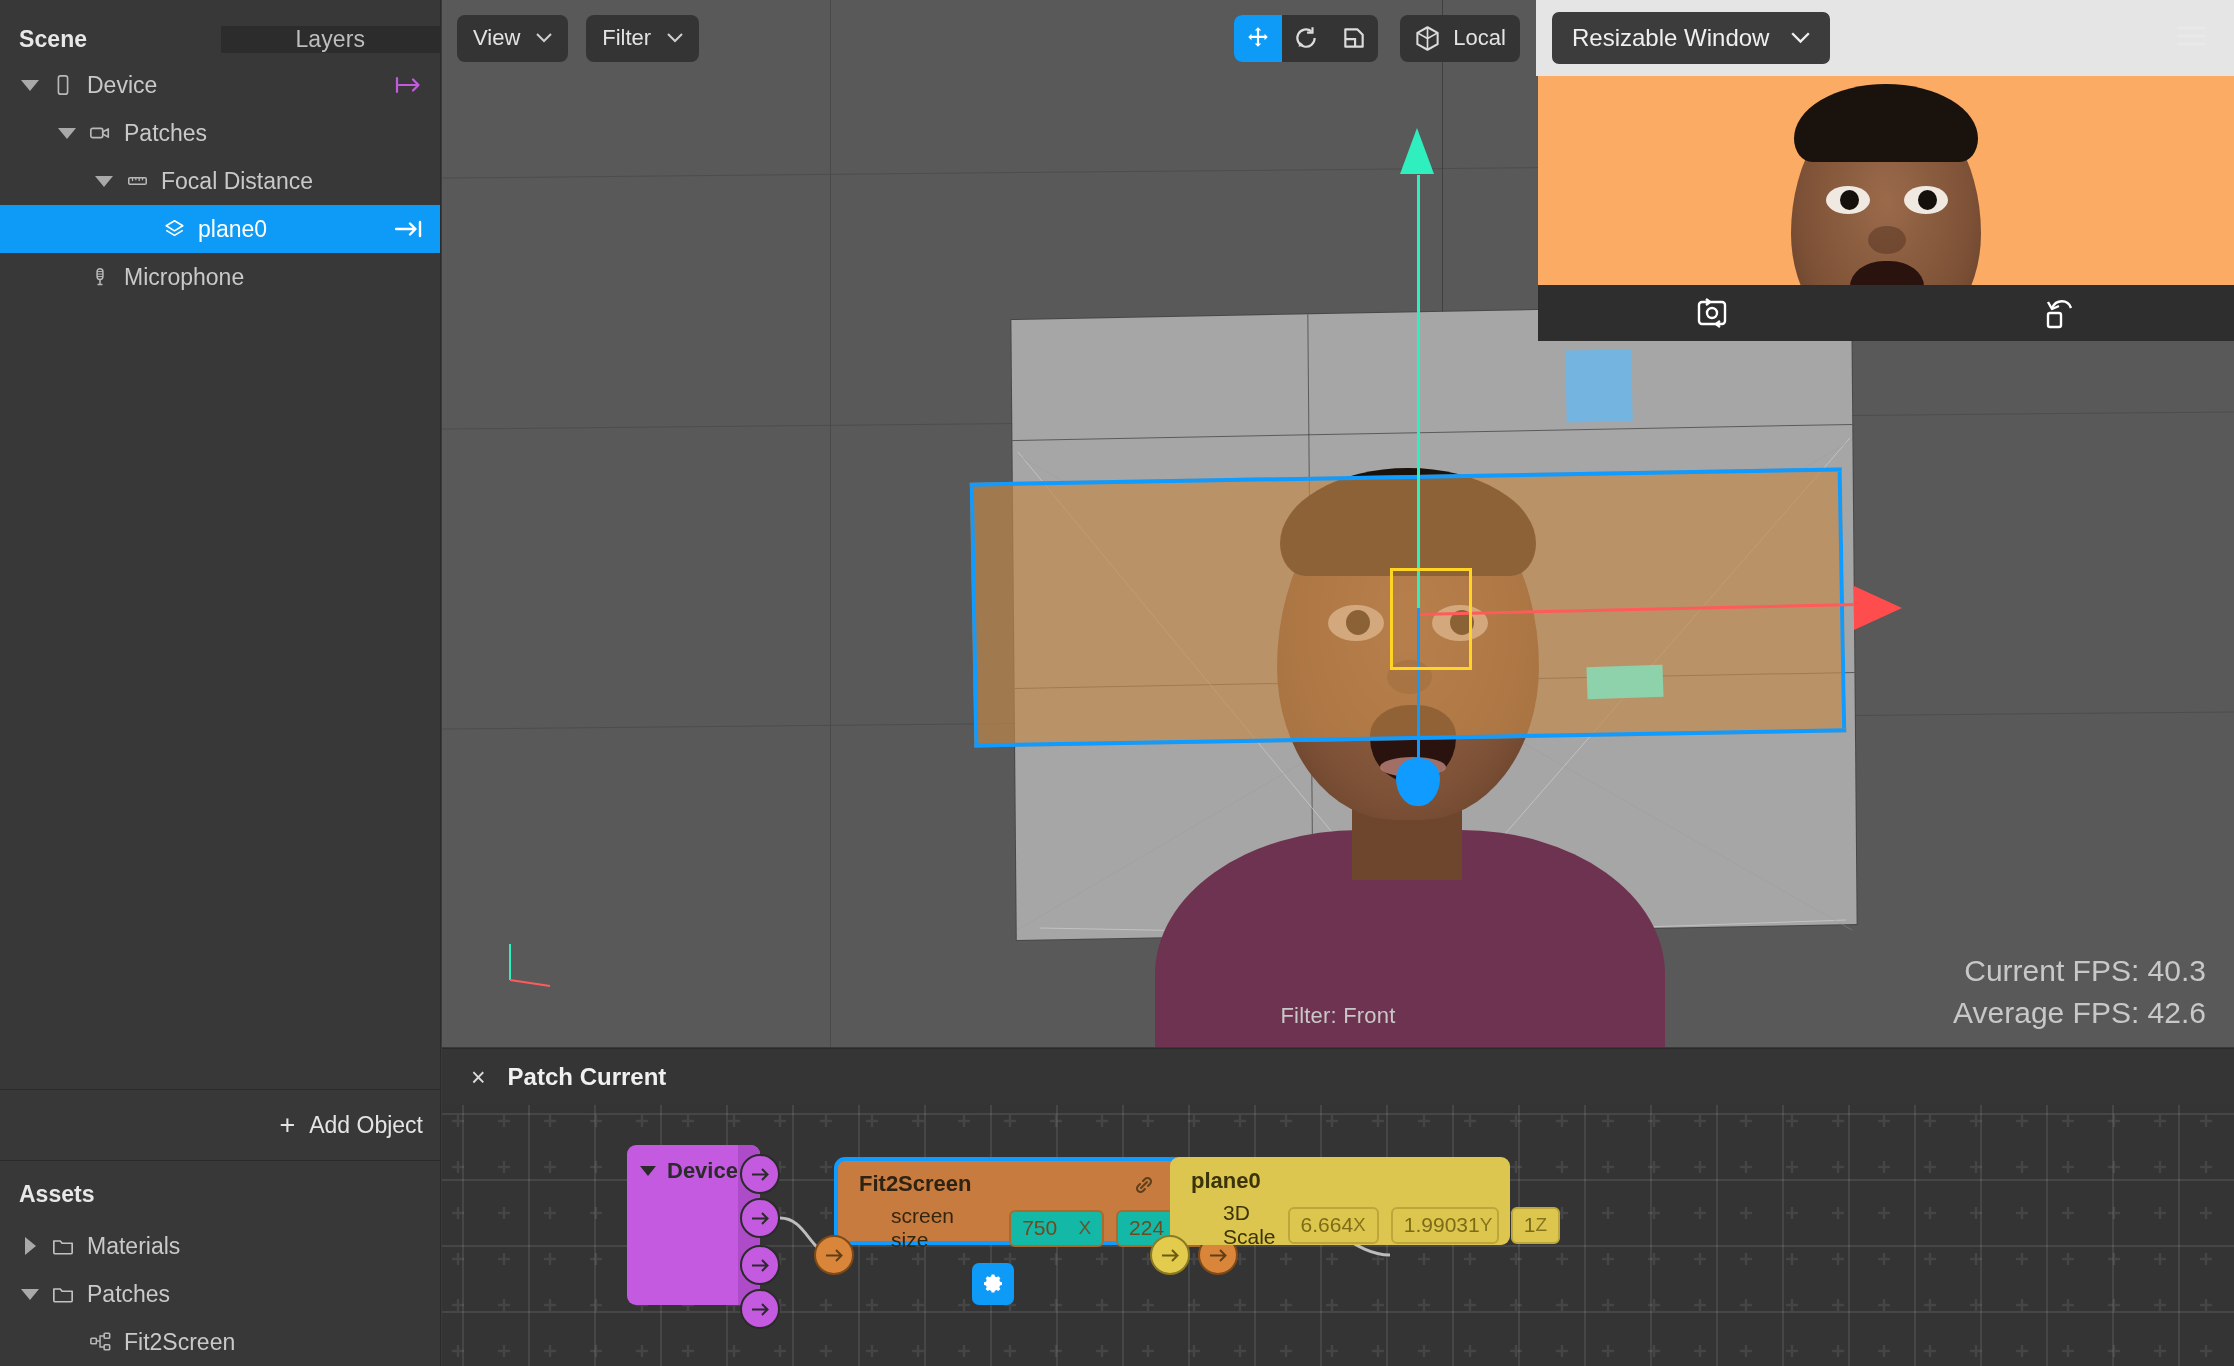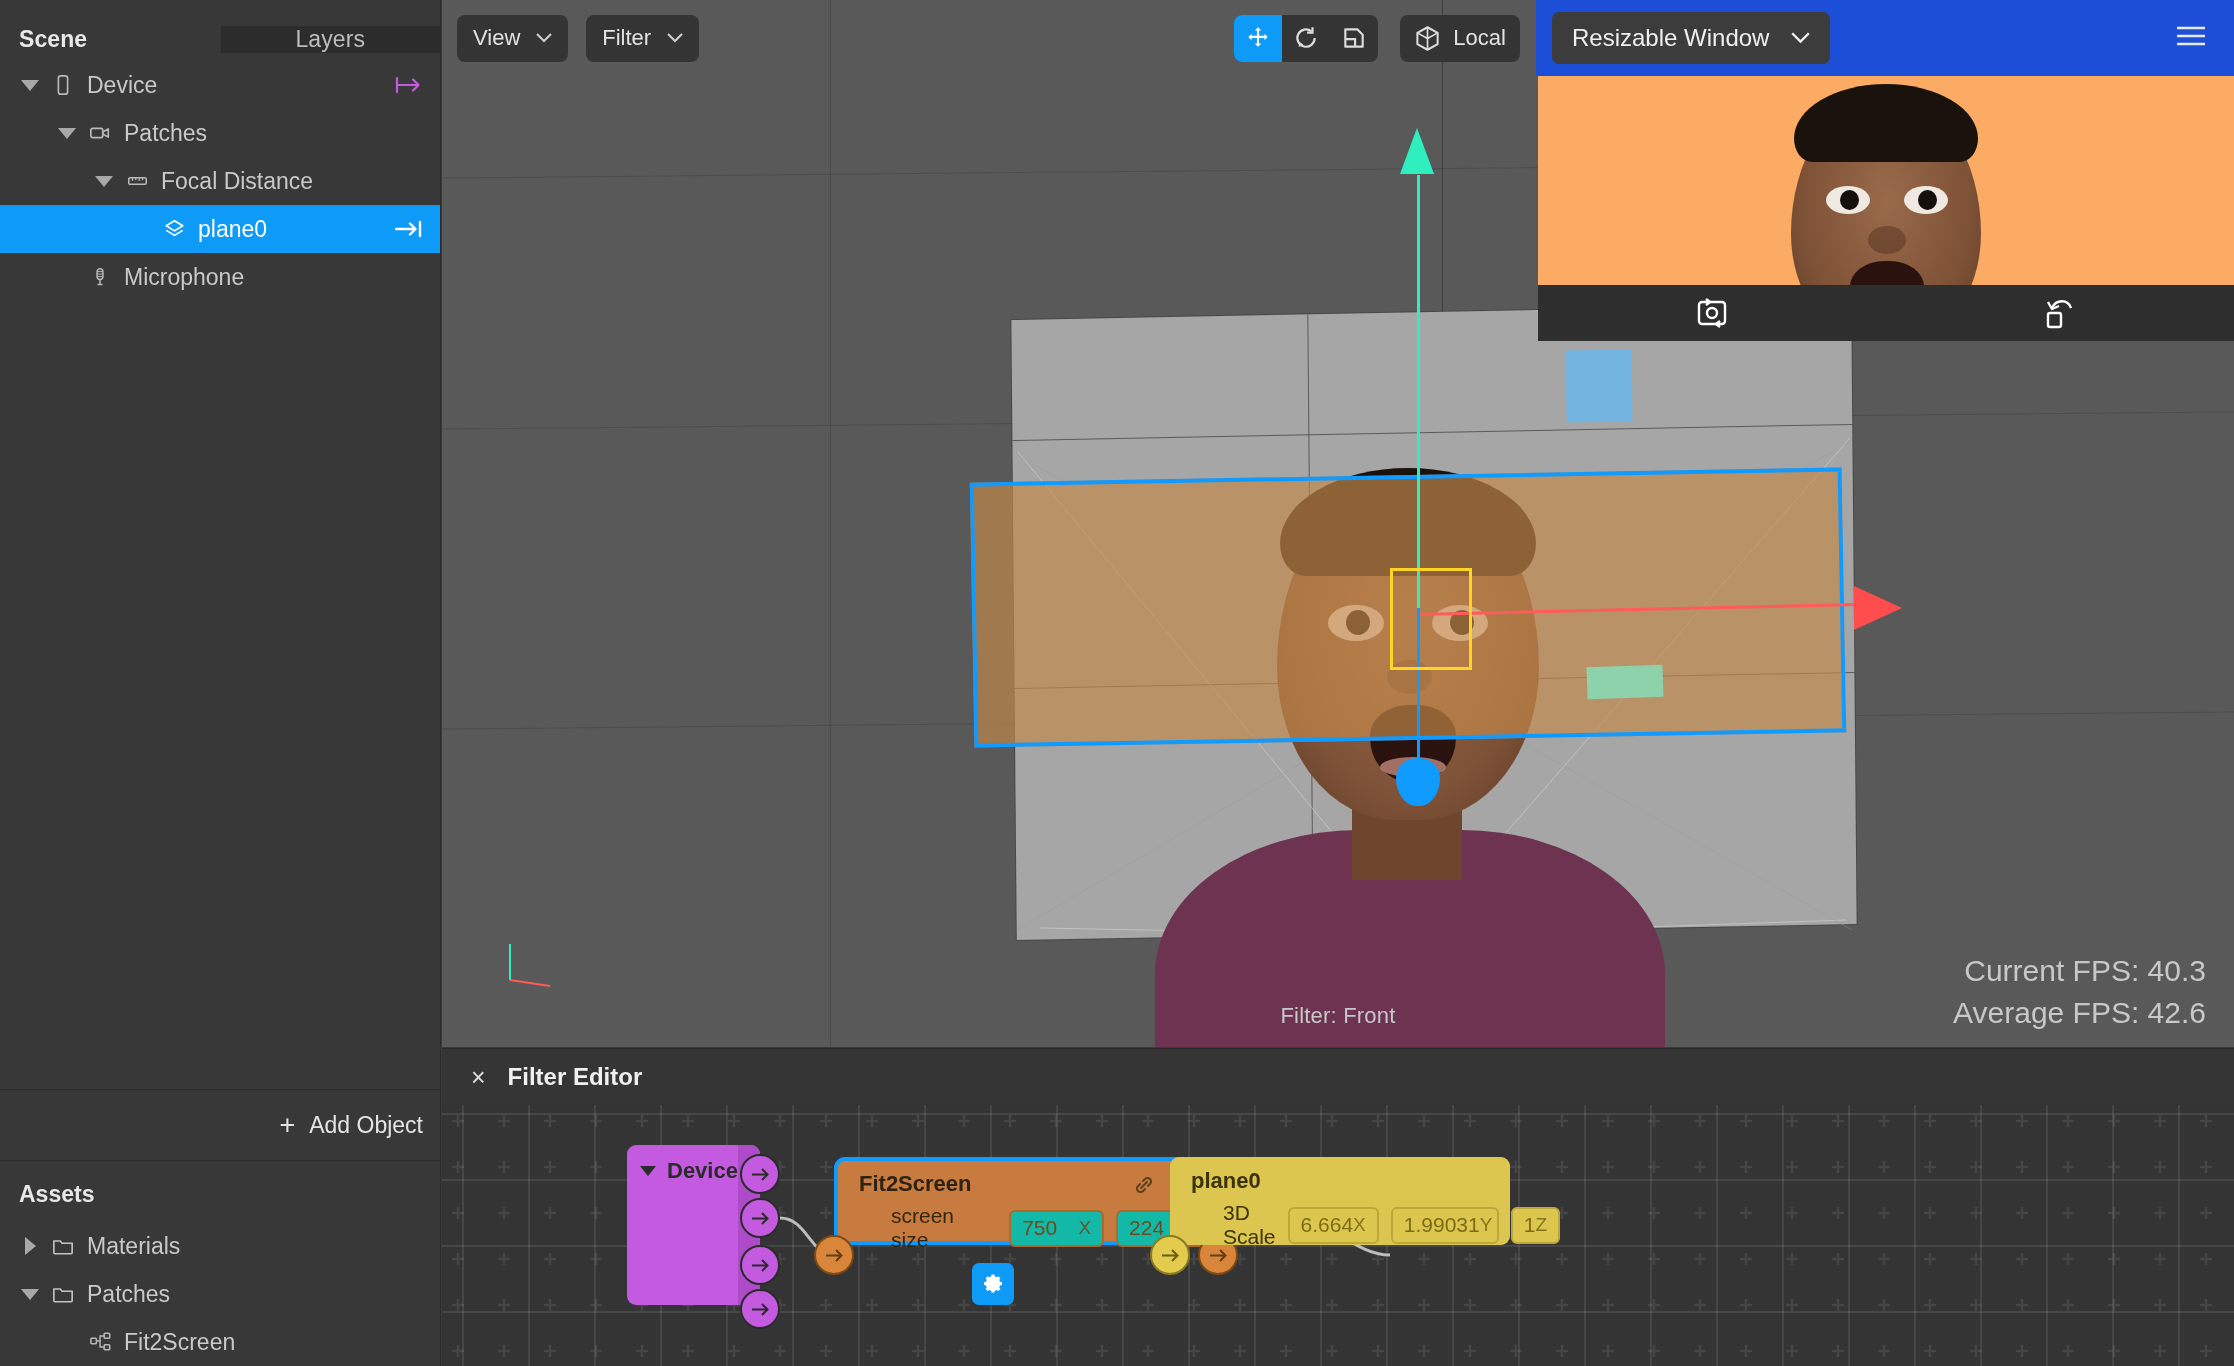--- a/index.html
+++ b/index.html
@@ -146,21 +146,21 @@
   .seggroup { display: flex; height: 47px; border-radius: 8px; overflow: hidden; background: #343434; }
   .segbtn { width: 48px; display: flex; align-items: center; justify-content: center; cursor: pointer; }
   .segbtn.active { background: #0d9bf7; }
   .chev { display: inline-block; }
 
   #dropdown-overlay {
     position: absolute; right: 0; top: 0; width: 698px; height: 1047px;
   }
   .panel-head {
     position: absolute; left: 0; top: 0; width: 698px; height: 76px;
-    background: #1d4ed8; display: flex; align-items: center;
+    background: #e5e5e5; display: flex; align-items: center;
   }
   .dd {
     margin-left: 16px; height: 52px; border-radius: 7px; background: #3c3c3c;
     display: flex; align-items: center; padding: 0 20px; gap: 22px;
     font-size: 24px; color: #efefef; cursor: pointer;
   }
   .hamburger { position: absolute; right: 27px; top: 50%; transform: translateY(-50%); cursor: pointer; }
 
   #preview {
     position: absolute; left: 2px; top: 76px; width: 696px; height: 265px;
@@ -550,21 +550,21 @@
     <div class="vp-label" id="camera-label">Filter: Front</div>
     <div id="fps-block">
       <div>Current FPS: 40.3</div>
       <div>Average FPS: 42.6</div>
     </div>
   </div>
 
   <div id="patch">
     <div id="patch-header">
       <span class="close">×</span>
-      <span class="title">Filter Editor</span>
+      <span class="title">Patch Current</span>
     </div>
 
     <div id="patch-canvas">
       <svg id="patch-grid" width="1792" height="262">
           <path d="M10 16h12M16 10v12" stroke="rgba(255,255,255,0.085)" stroke-width="2.4"></path>
           <path d="M56 16h12M62 10v12" stroke="rgba(255,255,255,0.085)" stroke-width="2.4"></path>
           <path d="M102 16h12M108 10v12" stroke="rgba(255,255,255,0.085)" stroke-width="2.4"></path>
           <path d="M148 16h12M154 10v12" stroke="rgba(255,255,255,0.085)" stroke-width="2.4"></path>
           <path d="M194 16h12M200 10v12" stroke="rgba(255,255,255,0.085)" stroke-width="2.4"></path>
           <path d="M240 16h12M246 10v12" stroke="rgba(255,255,255,0.085)" stroke-width="2.4"></path>

